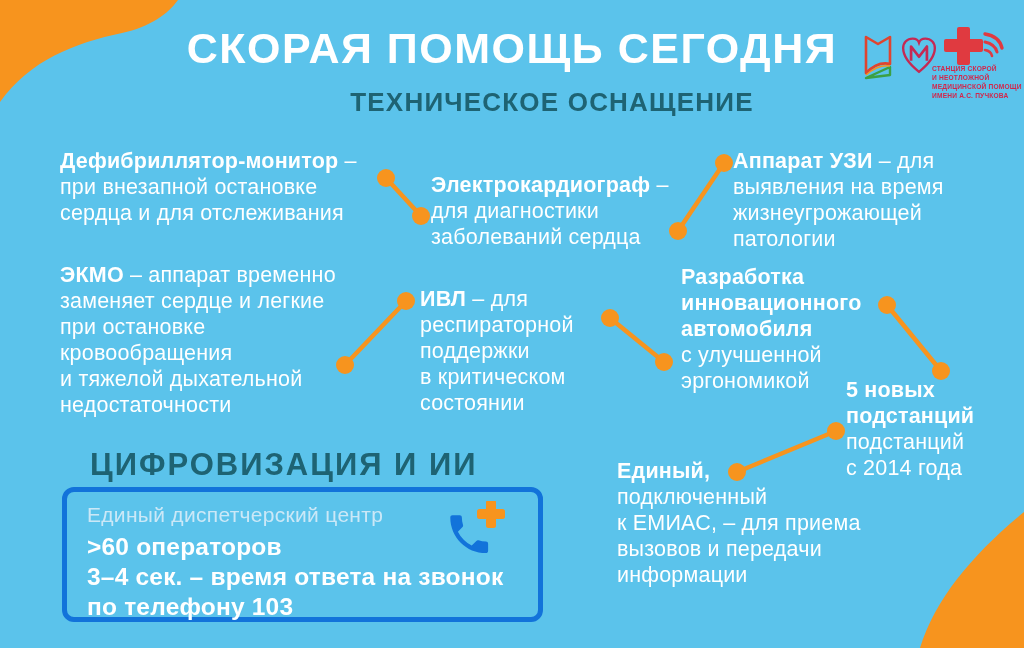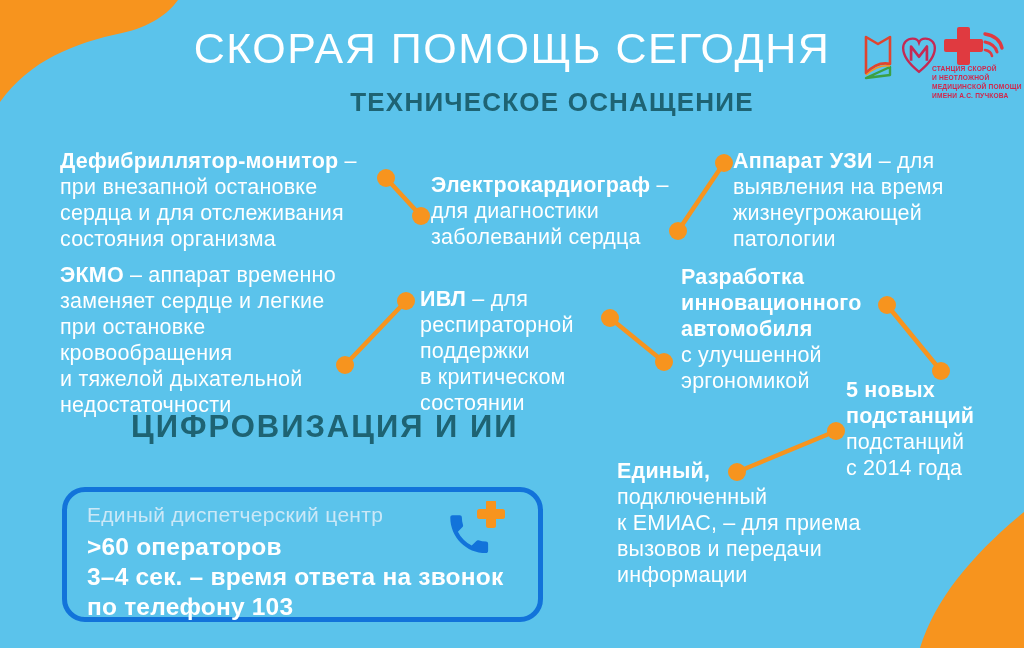--- a/index.html
+++ b/index.html
@@ -4,35 +4,35 @@
 <style>
   html,body{margin:0;padding:0;}
   body{width:1024px;height:648px;overflow:hidden;background:#5BC3EB;
        font-family:"Liberation Sans","DejaVu Sans",sans-serif;}
   .stage{position:relative;width:1024px;height:648px;overflow:hidden;}
   svg.bg{position:absolute;left:0;top:0;z-index:0;}
   svg.connectors{position:absolute;left:0;top:0;z-index:1;pointer-events:none;}
   .cline{stroke:#F7941E;stroke-width:4.5px;}
   .cdot{fill:#F7941E;}
   .title{position:absolute;top:24px;left:0;width:100%;text-align:center;z-index:2;
-         color:#FFFFFF;font-size:43px;font-weight:400;letter-spacing:1.5px;}
+         color:#FFFFFF;font-size:43px;font-weight:700;letter-spacing:1.5px;}
   .subtitle{position:absolute;top:87px;left:0;width:100%;text-align:center;z-index:2;
             color:#1E6373;font-size:26px;font-weight:700;letter-spacing:1.2px;margin-left:40px;}
   .logos{position:absolute;left:855px;top:20px;width:165px;height:85px;z-index:2;}
   .logos svg{position:absolute;}
   .org-text{position:absolute;left:77px;top:44px;width:90px;color:#D2264B;
             font-size:6.6px;line-height:9px;font-weight:700;letter-spacing:.2px;}
   .tblock{position:absolute;color:#FFFFFF;font-size:21.5px;line-height:26px;
           letter-spacing:.2px;z-index:2;white-space:nowrap;}
   .seg{font-weight:500;}
   .seg.b{font-weight:800;}
-  .heading2{position:absolute;left:90px;top:409px;z-index:2;color:#1E6373;
-            font-size:31px;font-weight:600;letter-spacing:2px;margin-left:41px;}
+  .heading2{position:absolute;left:90px;top:447px;z-index:2;color:#1E6373;
+            font-size:31px;font-weight:600;letter-spacing:2px;}
   .dispatch-box{position:absolute;left:62px;top:487px;width:481px;height:135px;z-index:2;
-                box-sizing:border-box;border:5px solid #1273DA;border-radius:23px;
+                box-sizing:border-box;border:5px solid #1273DA;border-radius:12px;
                 padding:11px 18px 0 20px;}
   .box-heading{color:#CBE8F7;font-size:21px;font-weight:400;letter-spacing:.3px;}
   .box-line{color:#FFFFFF;font-size:24.5px;font-weight:800;line-height:30px;letter-spacing:.2px;}
   #stats{margin-top:5px;}
   .phone-wrap{position:absolute;right:22px;top:9px;width:74px;height:62px;}
 </style>
 </head>
 <body>
 
 <div class="stage">
@@ -89,21 +89,20 @@
         <div>МЕДИЦИНСКОЙ ПОМОЩИ</div>
         <div>ИМЕНИ А.С. ПУЧКОВА</div>
       </div>
   </div>
 
   <div id="blocks">
       <div class="tblock" style="left: 60px; top: 148px;">
         <div class="tline"><span class="seg b">Дефибриллятор-монитор</span><span class="seg"> –</span></div>
         <div class="tline"><span class="seg">при внезапной остановке</span></div>
         <div class="tline"><span class="seg">сердца и для отслеживания</span></div>
-        <div class="tline"><span class="seg">состояния организма</span></div>
       </div>
       <div class="tblock" style="left: 431px; top: 172px;">
         <div class="tline"><span class="seg b">Электрокардиограф</span><span class="seg"> –</span></div>
         <div class="tline"><span class="seg">для диагностики</span></div>
         <div class="tline"><span class="seg">заболеваний сердца</span></div>
       </div>
       <div class="tblock" style="left: 733px; top: 148px;">
         <div class="tline"><span class="seg b">Аппарат УЗИ</span><span class="seg"> – для</span></div>
         <div class="tline"><span class="seg">выявления на время</span></div>
         <div class="tline"><span class="seg">жизнеугрожающей</span></div>

